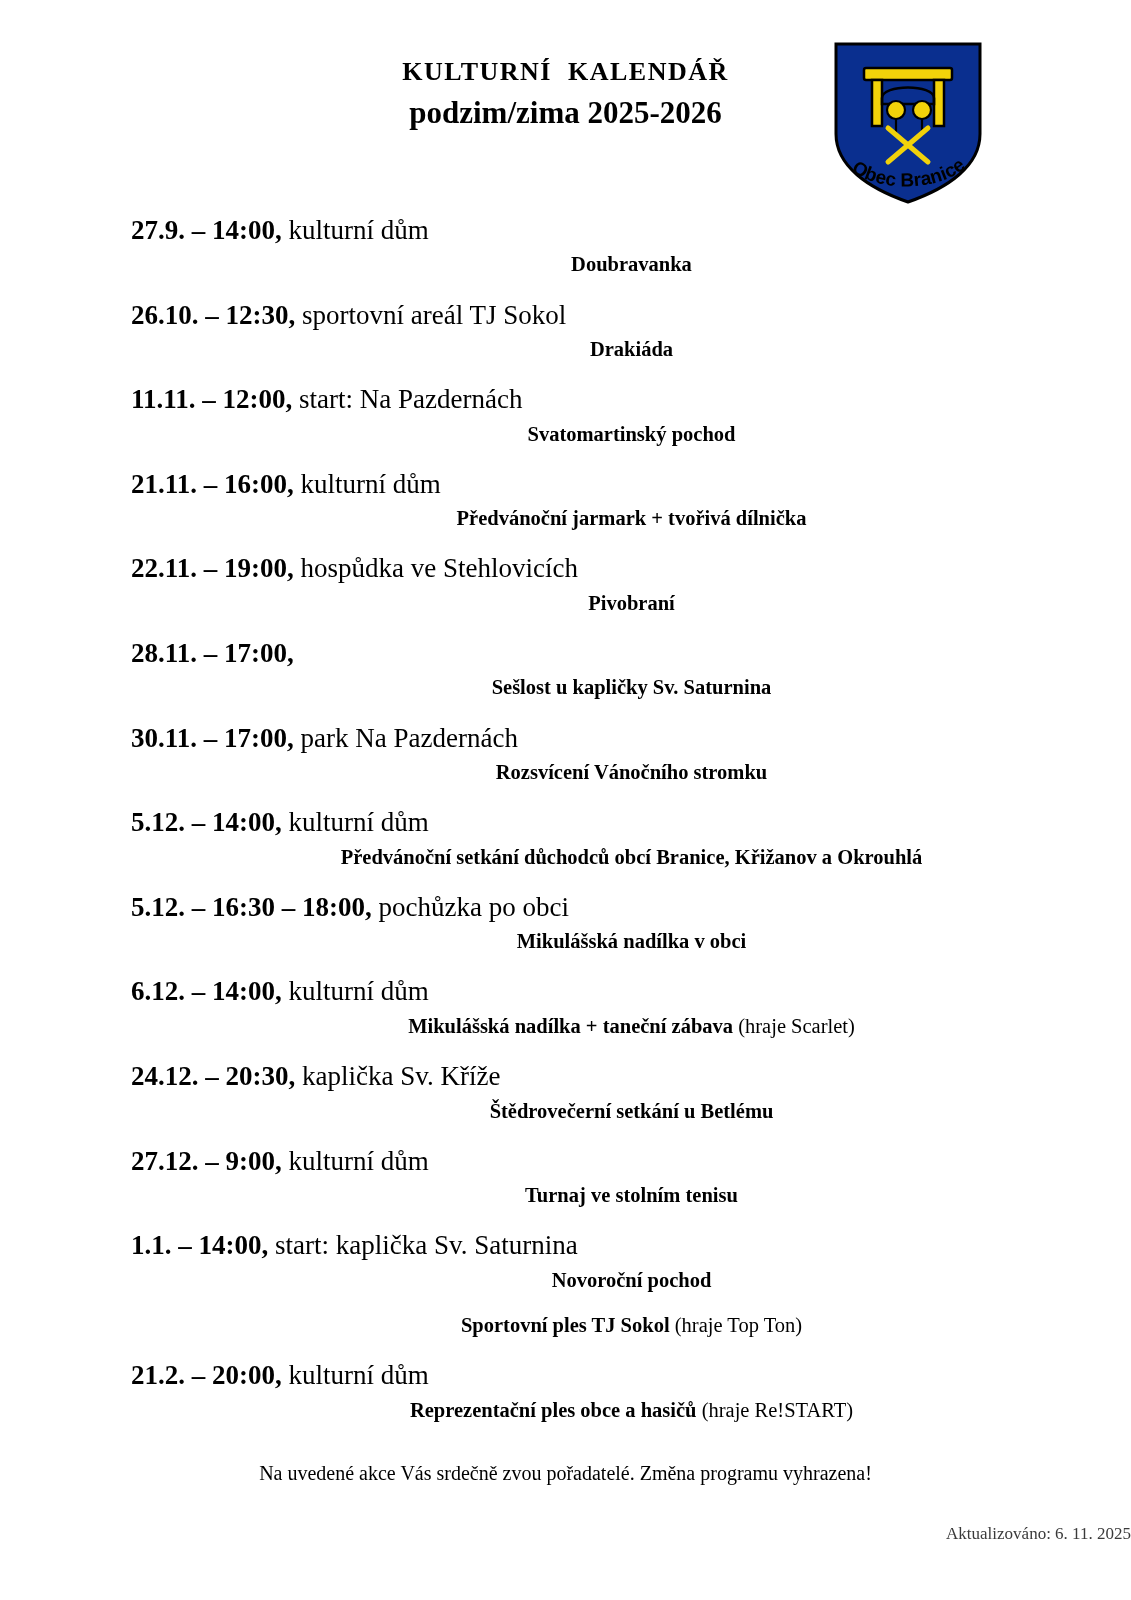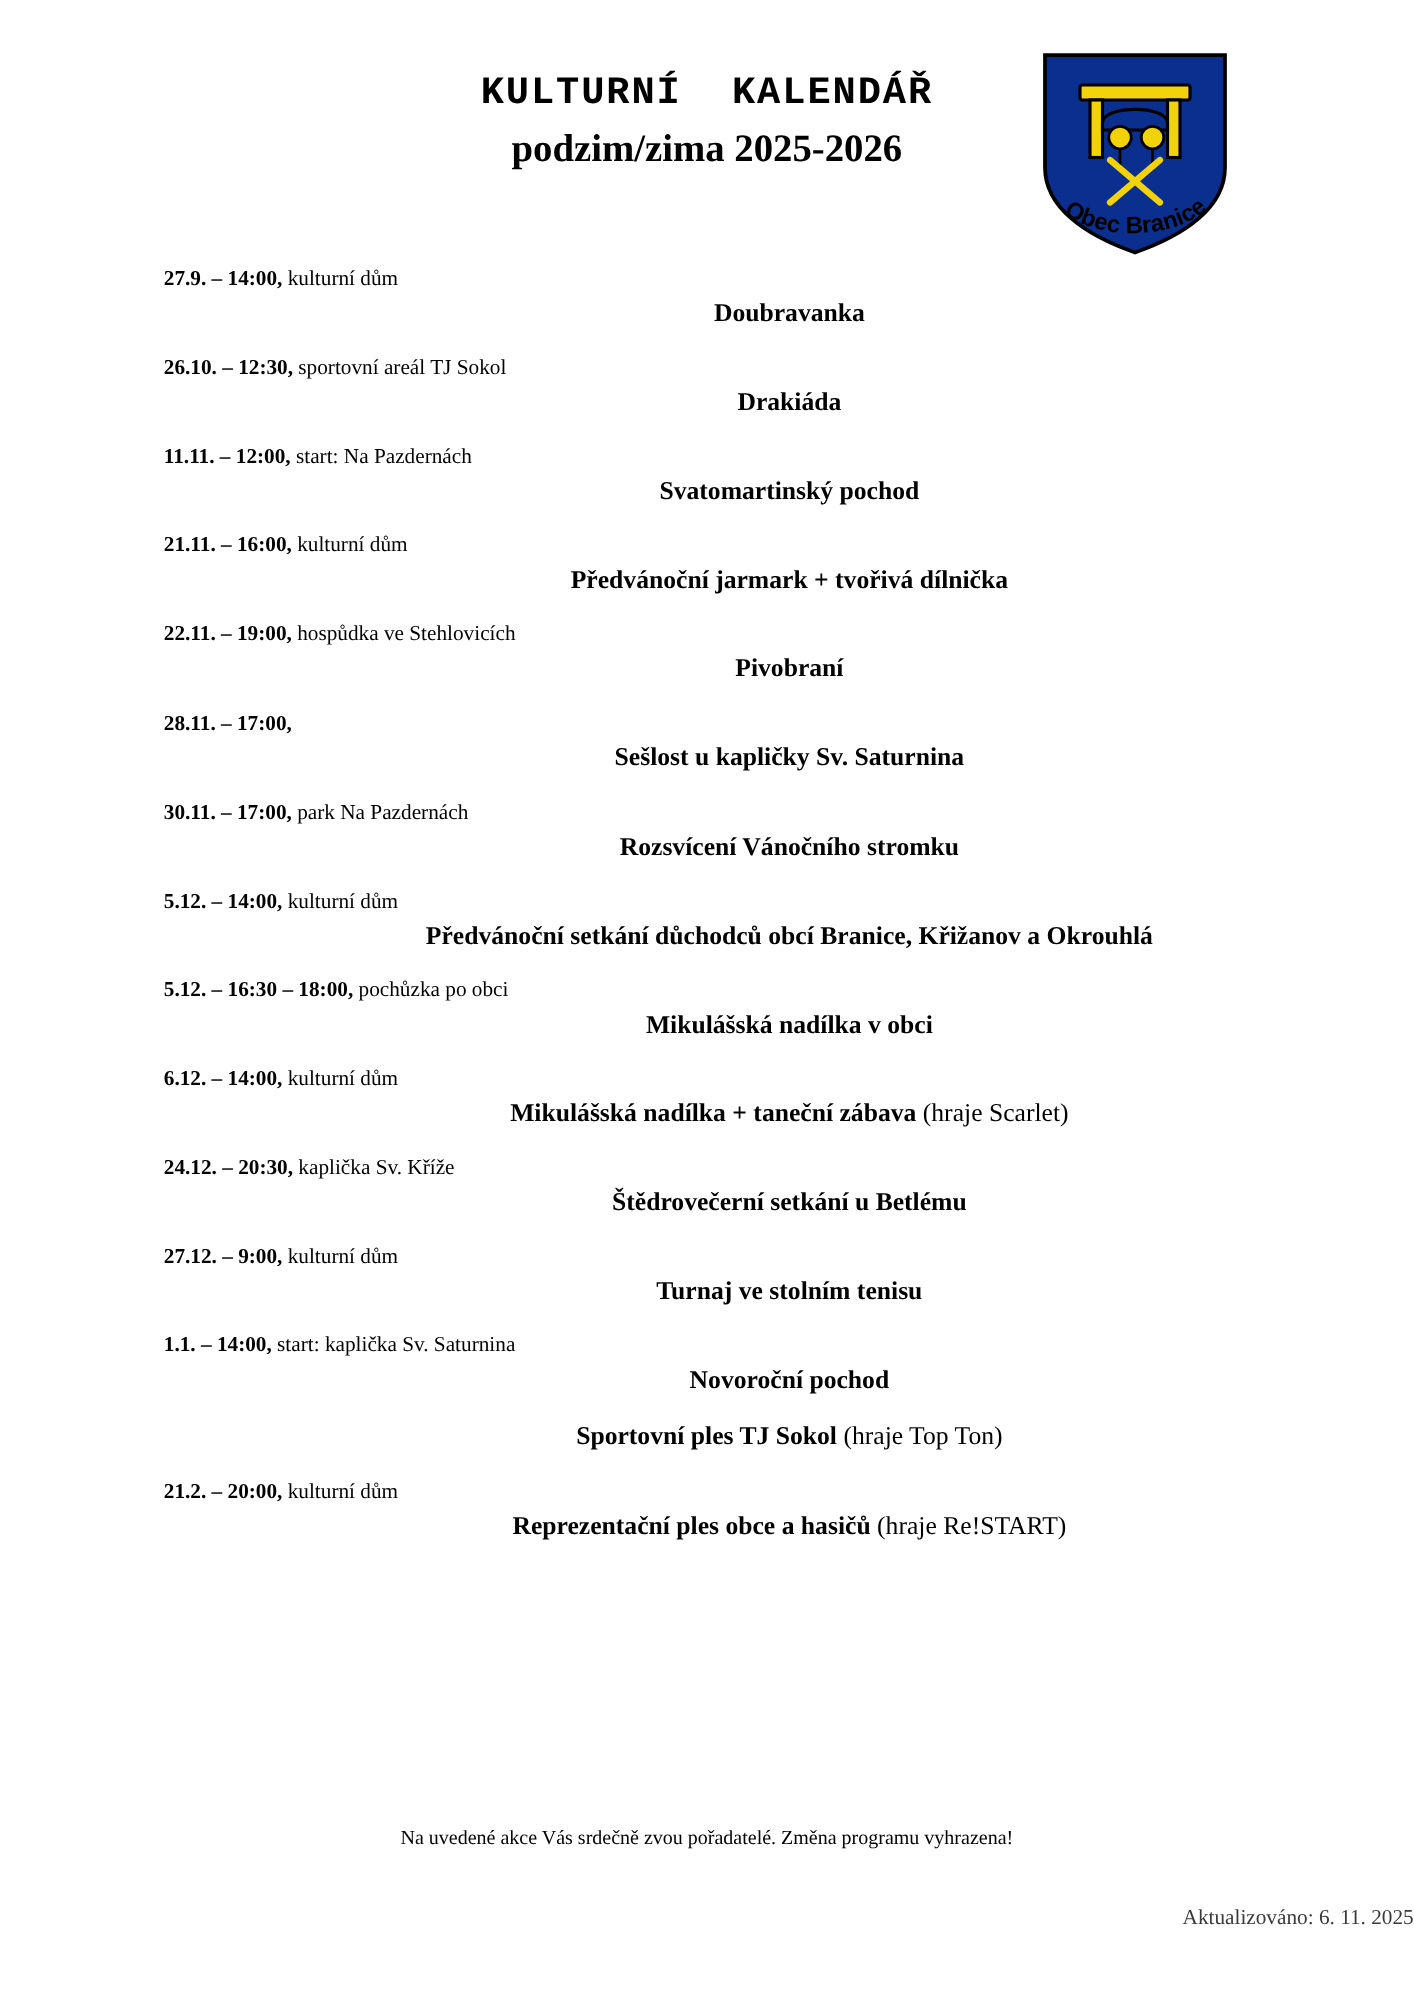--- a/index.html
+++ b/index.html
@@ -25,23 +25,23 @@
 
   
   .header {
     position: absolute;
     top: 56px;
     left: 0;
     width: 1131px;
     text-align: center;
   }
   .title-line1 {
-    font-family: Liberation Mono, monospace;
+    font-family: Liberation Serif, serif;
     font-weight: bold;
-    font-size: 31px;
+    font-size: 26px;
     letter-spacing: 1.5px;
     line-height: 1.25;
     white-space: pre;
   }
   .title-line2 {
     font-family: "Liberation Serif", serif;
     font-weight: bold;
     font-size: 31px;
     line-height: 1.3;
     margin-top: 4px;
@@ -61,21 +61,21 @@
   .events {
     position: absolute;
     top: 212px;
     left: 131px;
     width: 870px;
   }
   .event {
     margin-bottom: 17.5px;
   }
   .event-line1 {
-    font-size: 17px;
+    font-size: 27px;
     line-height: 1.35;
   }
   .event-date {
     font-weight: bold;
   }
   .event-place {
     font-weight: normal;
   }
   .event-line2 {
     font-size: 20.5px;
@@ -91,21 +91,21 @@
     font-weight: normal;
   }
 
   
   .footer-note {
     position: absolute;
     top: 1462px;
     left: 0;
     width: 1131px;
     text-align: center;
-    font-size: 16px;
+    font-size: 20px;
   }
   .footer-updated {
     position: absolute;
     top: 1524px;
     left: 0;
     width: 1131px;
     text-align: right;
     box-sizing: border-box;
     font-size: 17px;
     color: #3a3a3a;

